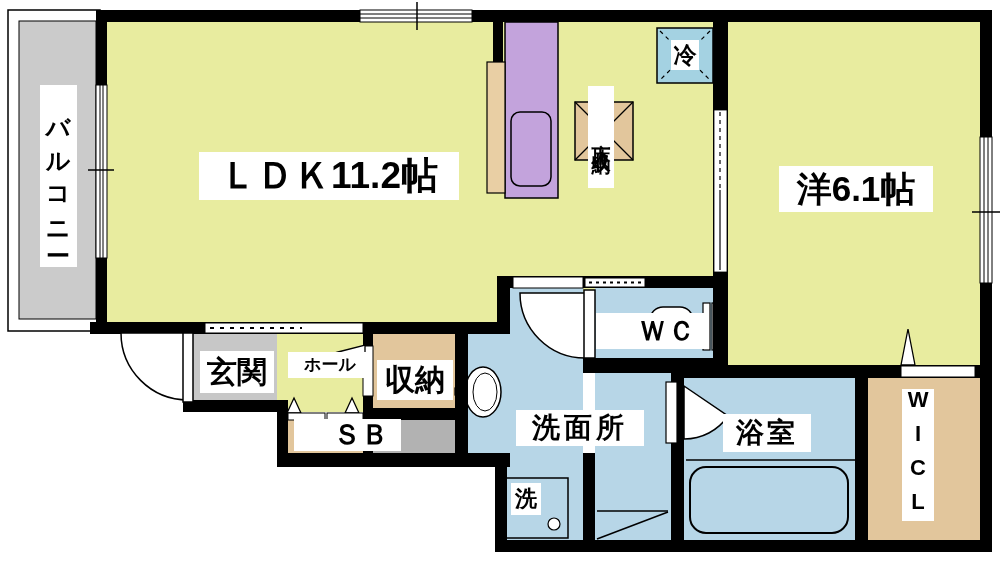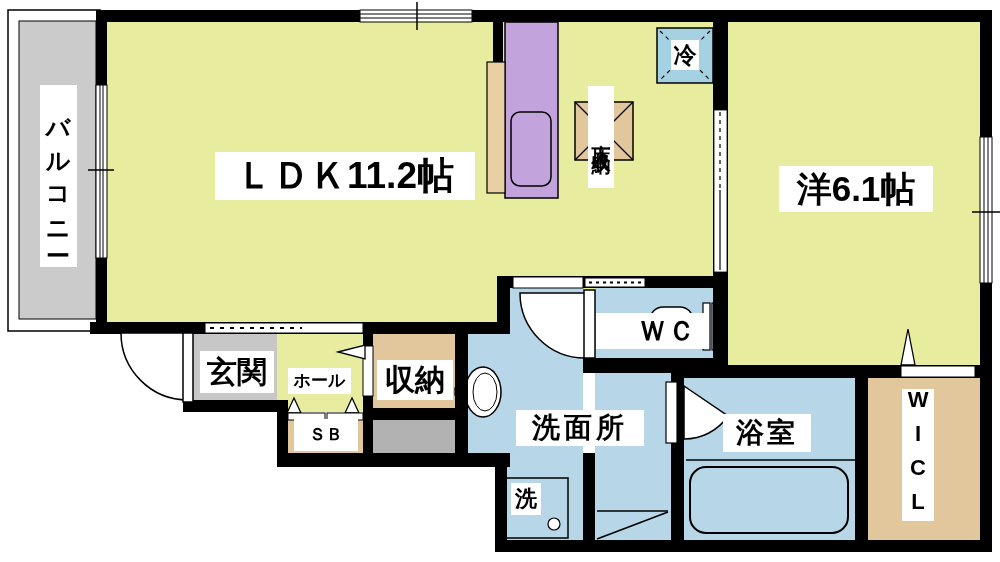--- a/index.html
+++ b/index.html
@@ -188,37 +188,37 @@
 
     <g>
       <rect x="901" y="366" width="74" height="11" fill="#fff" stroke="#000" stroke-width="1"></rect>
       <path d="M908,329 L915,365 L901,365 Z" fill="#fff" stroke="#000" stroke-width="1.3"></path>
     </g>
   </g>
 </svg>
 
   <div class="lbl vert" style="left:40px;top:85px;width:37px;height:182px;font-size:24px;letter-spacing:8px;">バルコニー</div>
 
-  <div class="lbl" style="left:215px;top:152px;width:260px;height:48px;font-size:37px;">ＬＤＫ11.2帖</div>
+  <div class="lbl" style="left:199px;top:152px;width:260px;height:48px;font-size:37px;">ＬＤＫ11.2帖</div>
 
   <div class="lbl" style="left:779px;top:166px;width:154px;height:46px;font-size:35px;text-align:right;">洋6.1帖</div>
 
   <div class="lbl" style="left:671px;top:40px;width:28px;height:30px;font-size:23px;">冷</div>
 
   <div class="lbl vert" style="left:588px;top:86px;width:26px;height:102px;font-size:19px;letter-spacing:4px;">床下収納</div>
 
   <div class="lbl" style="left:596px;top:313px;width:80px;height:36px;font-size:27px;letter-spacing:2px;padding-left:32px;">ＷＣ</div>
 
   <div class="lbl" style="left:200px;top:351px;width:74px;height:42px;font-size:30px;">玄関</div>
 
-  <div class="lbl" style="left:288px;top:368px;width:63px;height:26px;font-size:17px;">ホール</div>
+  <div class="lbl" style="left:288px;top:352px;width:84px;height:26px;font-size:17px;">ホール</div>
 
   <div class="lbl" style="left:377px;top:353px;width:76px;height:40px;font-size:30px;margin-top:7px;">収納</div>
 
-  <div class="lbl" style="left:294px;top:419px;width:64px;height:32px;font-size:17px;">ＳＢ</div>
+  <div class="lbl" style="left:294px;top:419px;width:80px;height:32px;font-size:28px;padding-left:27px;">ＳＢ</div>
 
   <div class="lbl" style="left:516px;top:410px;width:128px;height:36px;font-size:28px;letter-spacing:4px;text-align:right;">洗面所</div>
 
   <div class="lbl" style="left:511px;top:483px;width:30px;height:32px;font-size:22px;">洗</div>
 
   <div class="lbl" style="left:723px;top:402px;width:88px;height:38px;font-size:28px;letter-spacing:3px;margin-top:12px;">浴室</div>
 
   <div class="lbl vert upright" style="left:902px;top:389px;width:32px;height:132px;font-size:22px;letter-spacing:9px;">WICL</div>
 </div>
 

